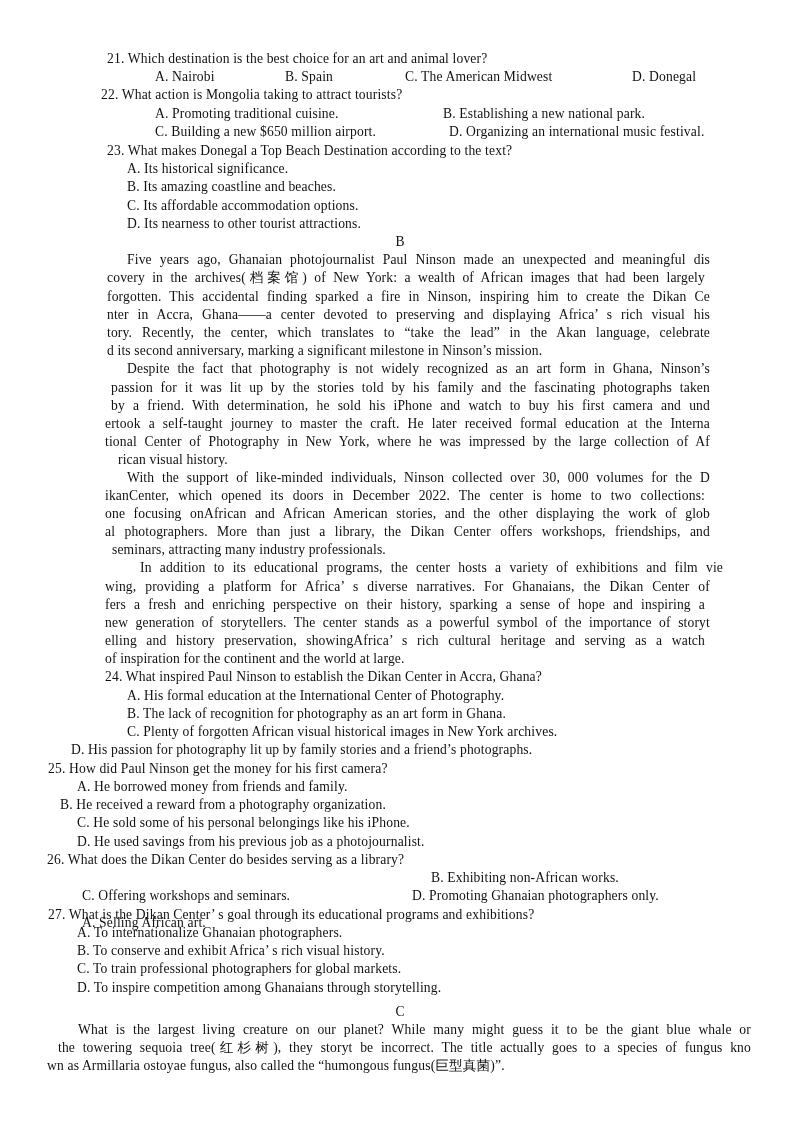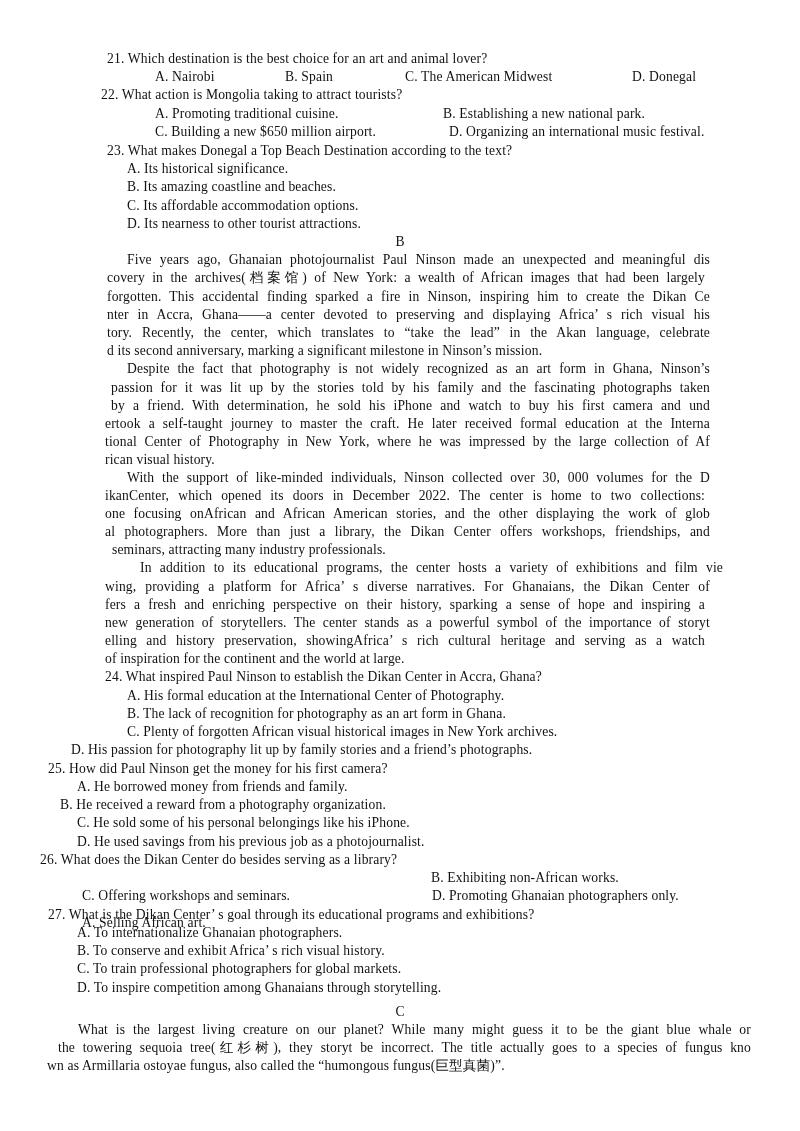--- a/index.html
+++ b/index.html
@@ -37,21 +37,21 @@
   <div class="ln just" style="left:107px;width:603px;top:288px">forgotten. This accidental finding sparked a fire in Ninson, inspiring him to create the Dikan Ce</div>
   <div class="ln just" style="left:107px;width:603px;top:306px">nter in Accra, Ghana——a center devoted to preserving and displaying Africa’ s rich visual his</div>
   <div class="ln just" style="left:107px;width:603px;top:324px">tory. Recently, the center, which translates to “take the lead” in the Akan language, celebrate</div>
   <div class="ln" style="left:107px;top:342px">d its second anniversary, marking a significant milestone in Ninson’s mission.</div>
 
   <div class="ln just" style="left:127px;width:583px;top:360px">Despite the fact that photography is not widely recognized as an art form in Ghana, Ninson’s</div>
   <div class="ln just" style="left:111px;width:599px;top:379px">passion for it was lit up by the stories told by his family and the fascinating photographs taken</div>
   <div class="ln just" style="left:111px;width:599px;top:397px">by a friend. With determination, he sold his iPhone and watch to buy his first camera and und</div>
   <div class="ln just" style="left:105px;width:605px;top:415px">ertook a self-taught journey to master the craft. He later received formal education at the Interna</div>
   <div class="ln just" style="left:105px;width:605px;top:433px">tional Center of Photography in New York, where he was impressed by the large collection of Af</div>
-  <div class="ln" style="left:105px;top:451px">rican visual history.</div>
+  <div class="ln" style="left:118px;top:451px">rican visual history.</div>
 
   <div class="ln just" style="left:127px;width:583px;top:469px">With the support of like-minded individuals, Ninson collected over 30, 000 volumes for the D</div>
   <div class="ln just" style="left:105px;width:600px;top:487px">ikanCenter, which opened its doors in December 2022. The center is home to two collections:</div>
   <div class="ln just" style="left:105px;width:605px;top:505px">one focusing onAfrican and African American stories, and the other displaying the work of glob</div>
   <div class="ln just" style="left:105px;width:605px;top:523px">al photographers. More than just a library, the Dikan Center offers workshops, friendships, and</div>
   <div class="ln" style="left:112px;top:541px">seminars, attracting many industry professionals.</div>
 
   <div class="ln just" style="left:140px;width:583px;top:559px">In addition to its educational programs, the center hosts a variety of exhibitions and film vie</div>
   <div class="ln just" style="left:105px;width:605px;top:578px">wing, providing a platform for Africa’ s diverse narratives. For Ghanaians, the Dikan Center of</div>
   <div class="ln just" style="left:105px;width:600px;top:596px">fers a fresh and enriching perspective on their history, sparking a sense of hope and inspiring a</div>
@@ -65,25 +65,25 @@
 <div class="ln" style="left:127px;top:705px">B.  The lack of recognition for photography as an art form in Ghana.</div>
 <div class="ln" style="left:127px;top:723px">C.  Plenty of forgotten African visual historical images in New York archives.</div>
 <div class="ln" style="left:71px;top:741px">D.  His passion for photography lit up by family stories and a friend’s photographs.</div>
 
 <div class="ln" style="left:48px;top:760px">25.  How did Paul Ninson get the money for his first camera?</div>
 <div class="ln" style="left:77px;top:778px">A.  He borrowed money from friends and family.</div>
 <div class="ln" style="left:60px;top:796px">B.  He received a reward from a photography organization.</div>
 <div class="ln" style="left:77px;top:814px">C.  He sold some of his personal belongings like his iPhone.</div>
 <div class="ln" style="left:77px;top:833px">D.  He used savings from his previous job as a photojournalist.</div>
 
-<div class="ln" style="left:40px;top:851px">26.  What does the Dikan Center do besides serving as a library?</div>
+<div class="ln" style="left:47px;top:851px">26.  What does the Dikan Center do besides serving as a library?</div>
 <div class="ln" style="left:82px;top:914px">A.  Selling African art.</div>
 <div class="ln" style="left:431px;top:869px">B.  Exhibiting non-African works.</div>
 <div class="ln" style="left:82px;top:887px">C.  Offering workshops and seminars.</div>
-<div class="ln" style="left:432px;top:887px">D.  Promoting Ghanaian photographers only.</div>
+<div class="ln" style="left:412px;top:887px">D.  Promoting Ghanaian photographers only.</div>
 
 <div class="ln" style="left:48px;top:906px">27.  What is the Dikan Center’ s goal through its educational programs and exhibitions?</div>
 <div class="ln" style="left:77px;top:924px">A.  To internationalize Ghanaian photographers.</div>
 <div class="ln" style="left:77px;top:942px">B.  To conserve and exhibit Africa’ s rich visual history.</div>
 <div class="ln" style="left:77px;top:960px">C.  To train professional photographers for global markets.</div>
 <div class="ln" style="left:77px;top:979px">D.  To inspire competition among Ghanaians through storytelling.</div>
 
 <div class="ln center" style="top:1003px">C</div>
 <div>
   <div class="ln just" style="left:78px;width:673px;top:1021px">What is the largest living creature on our planet? While many might guess it to be the giant blue whale or</div>

